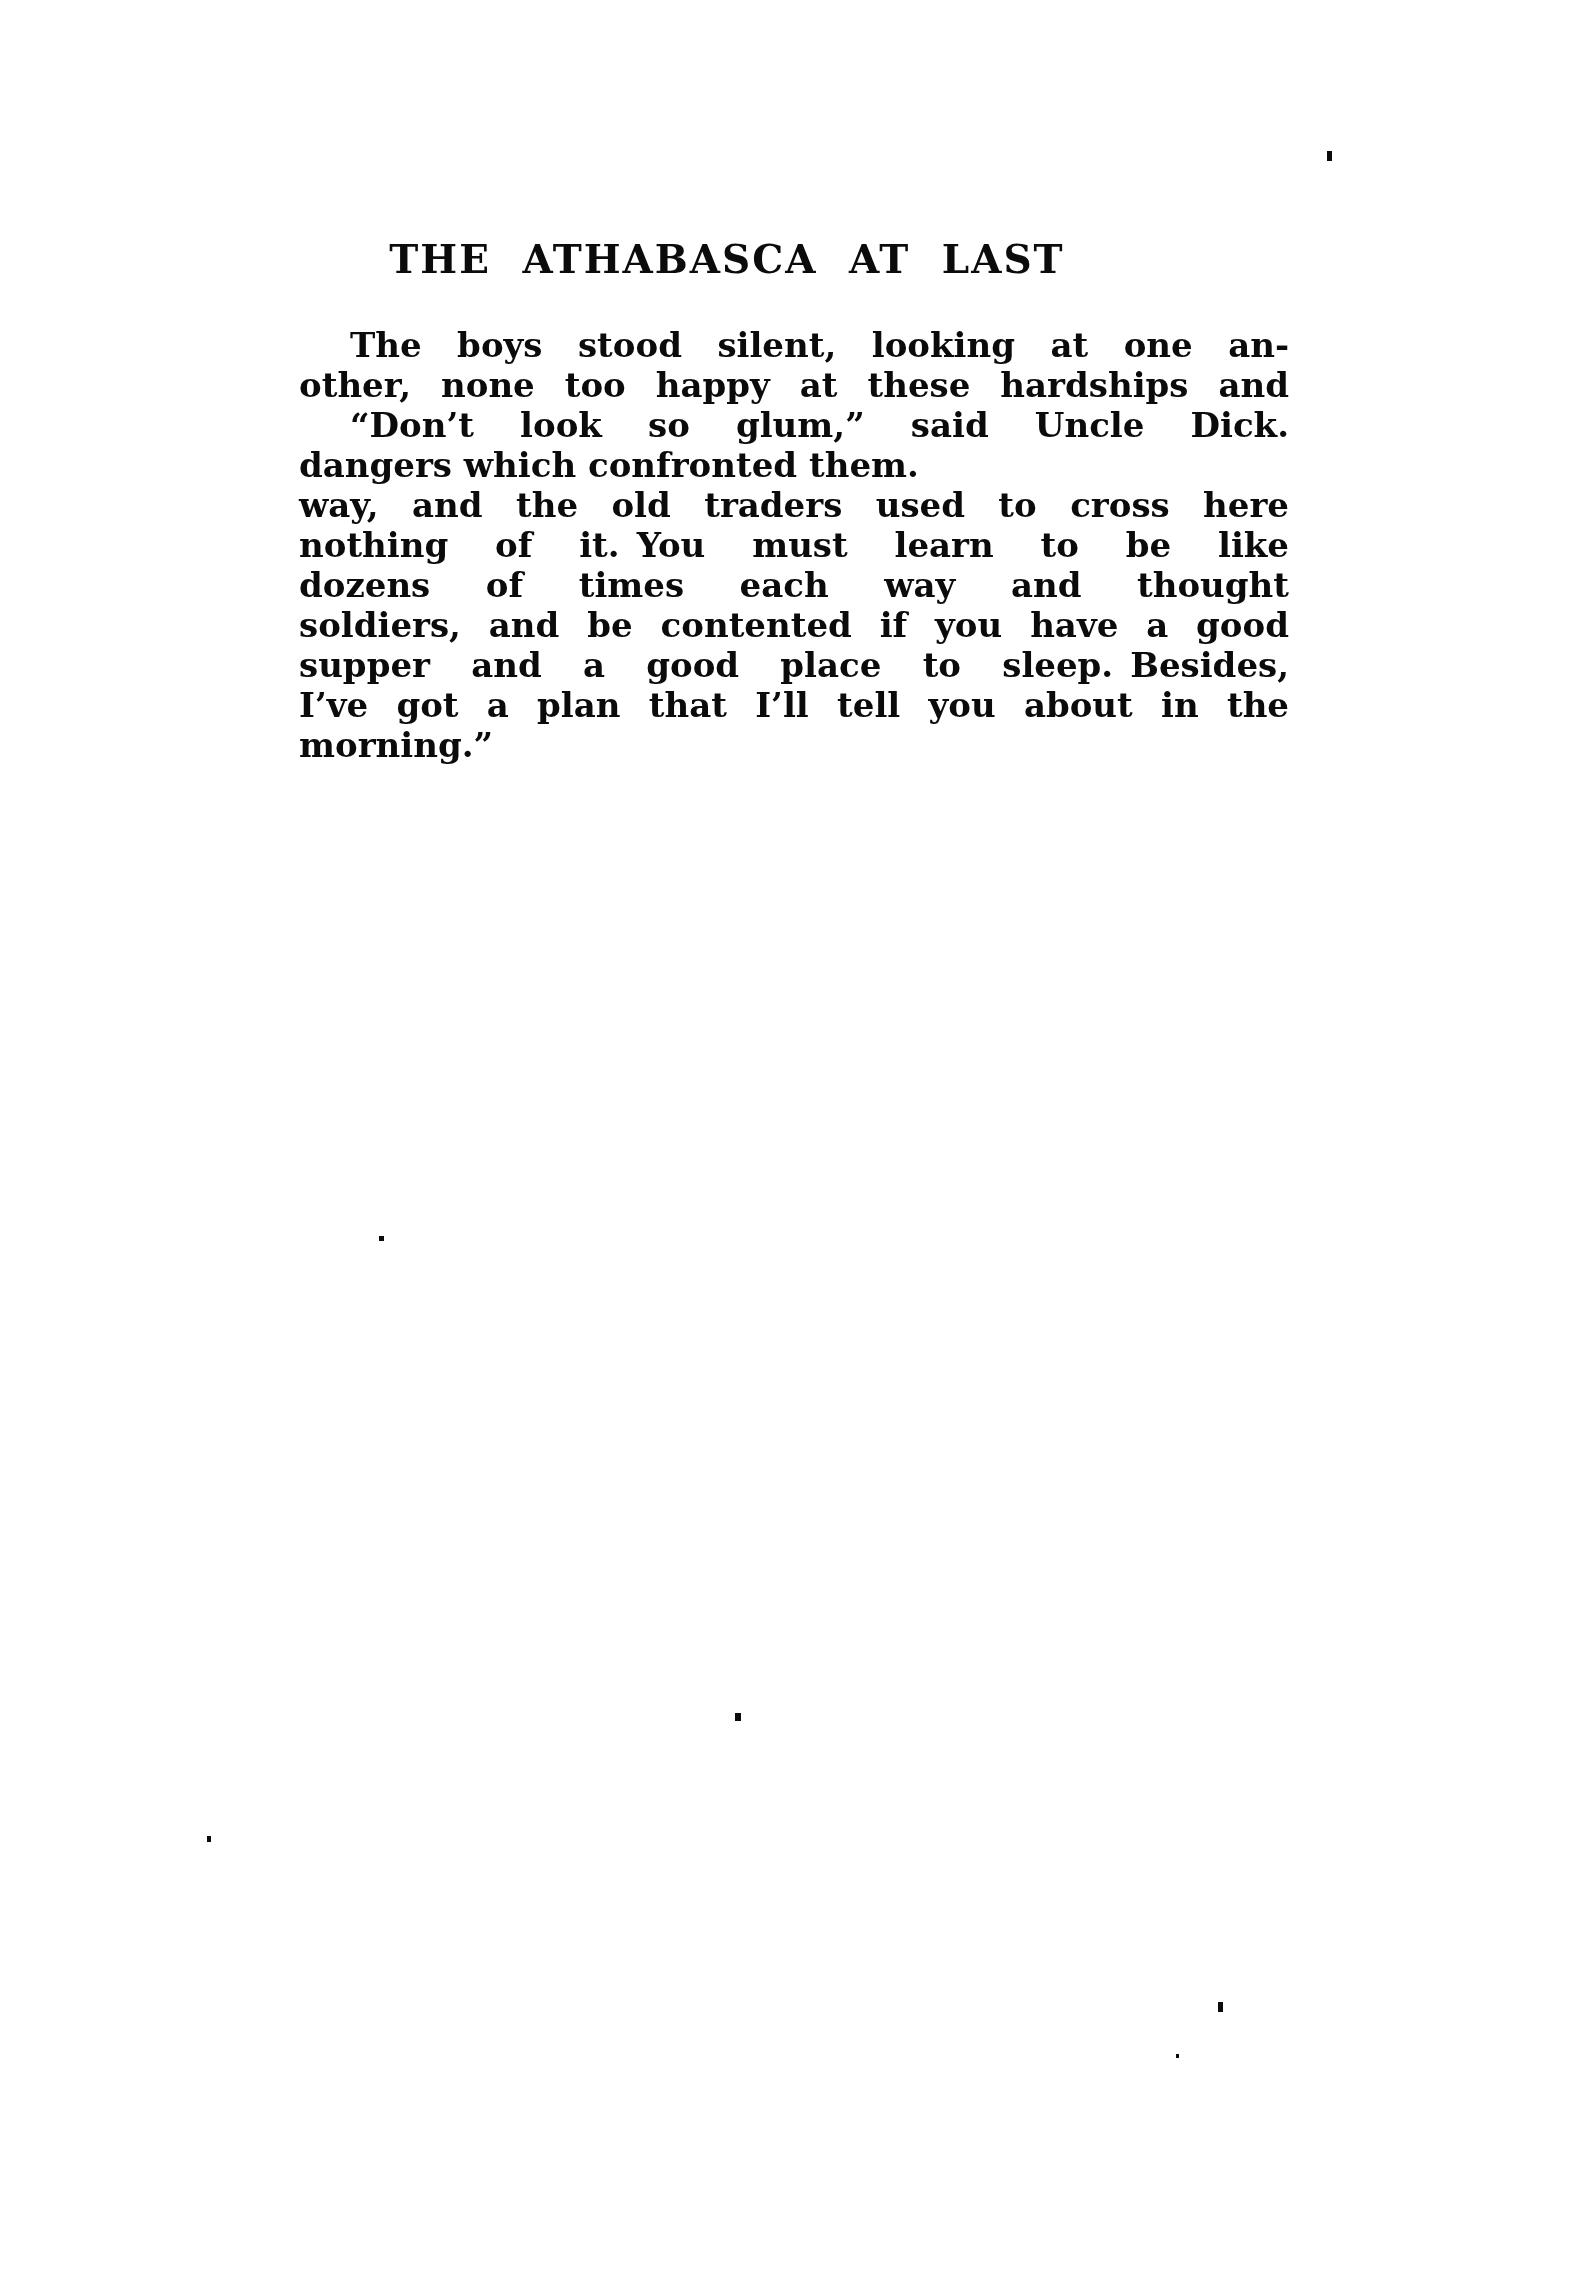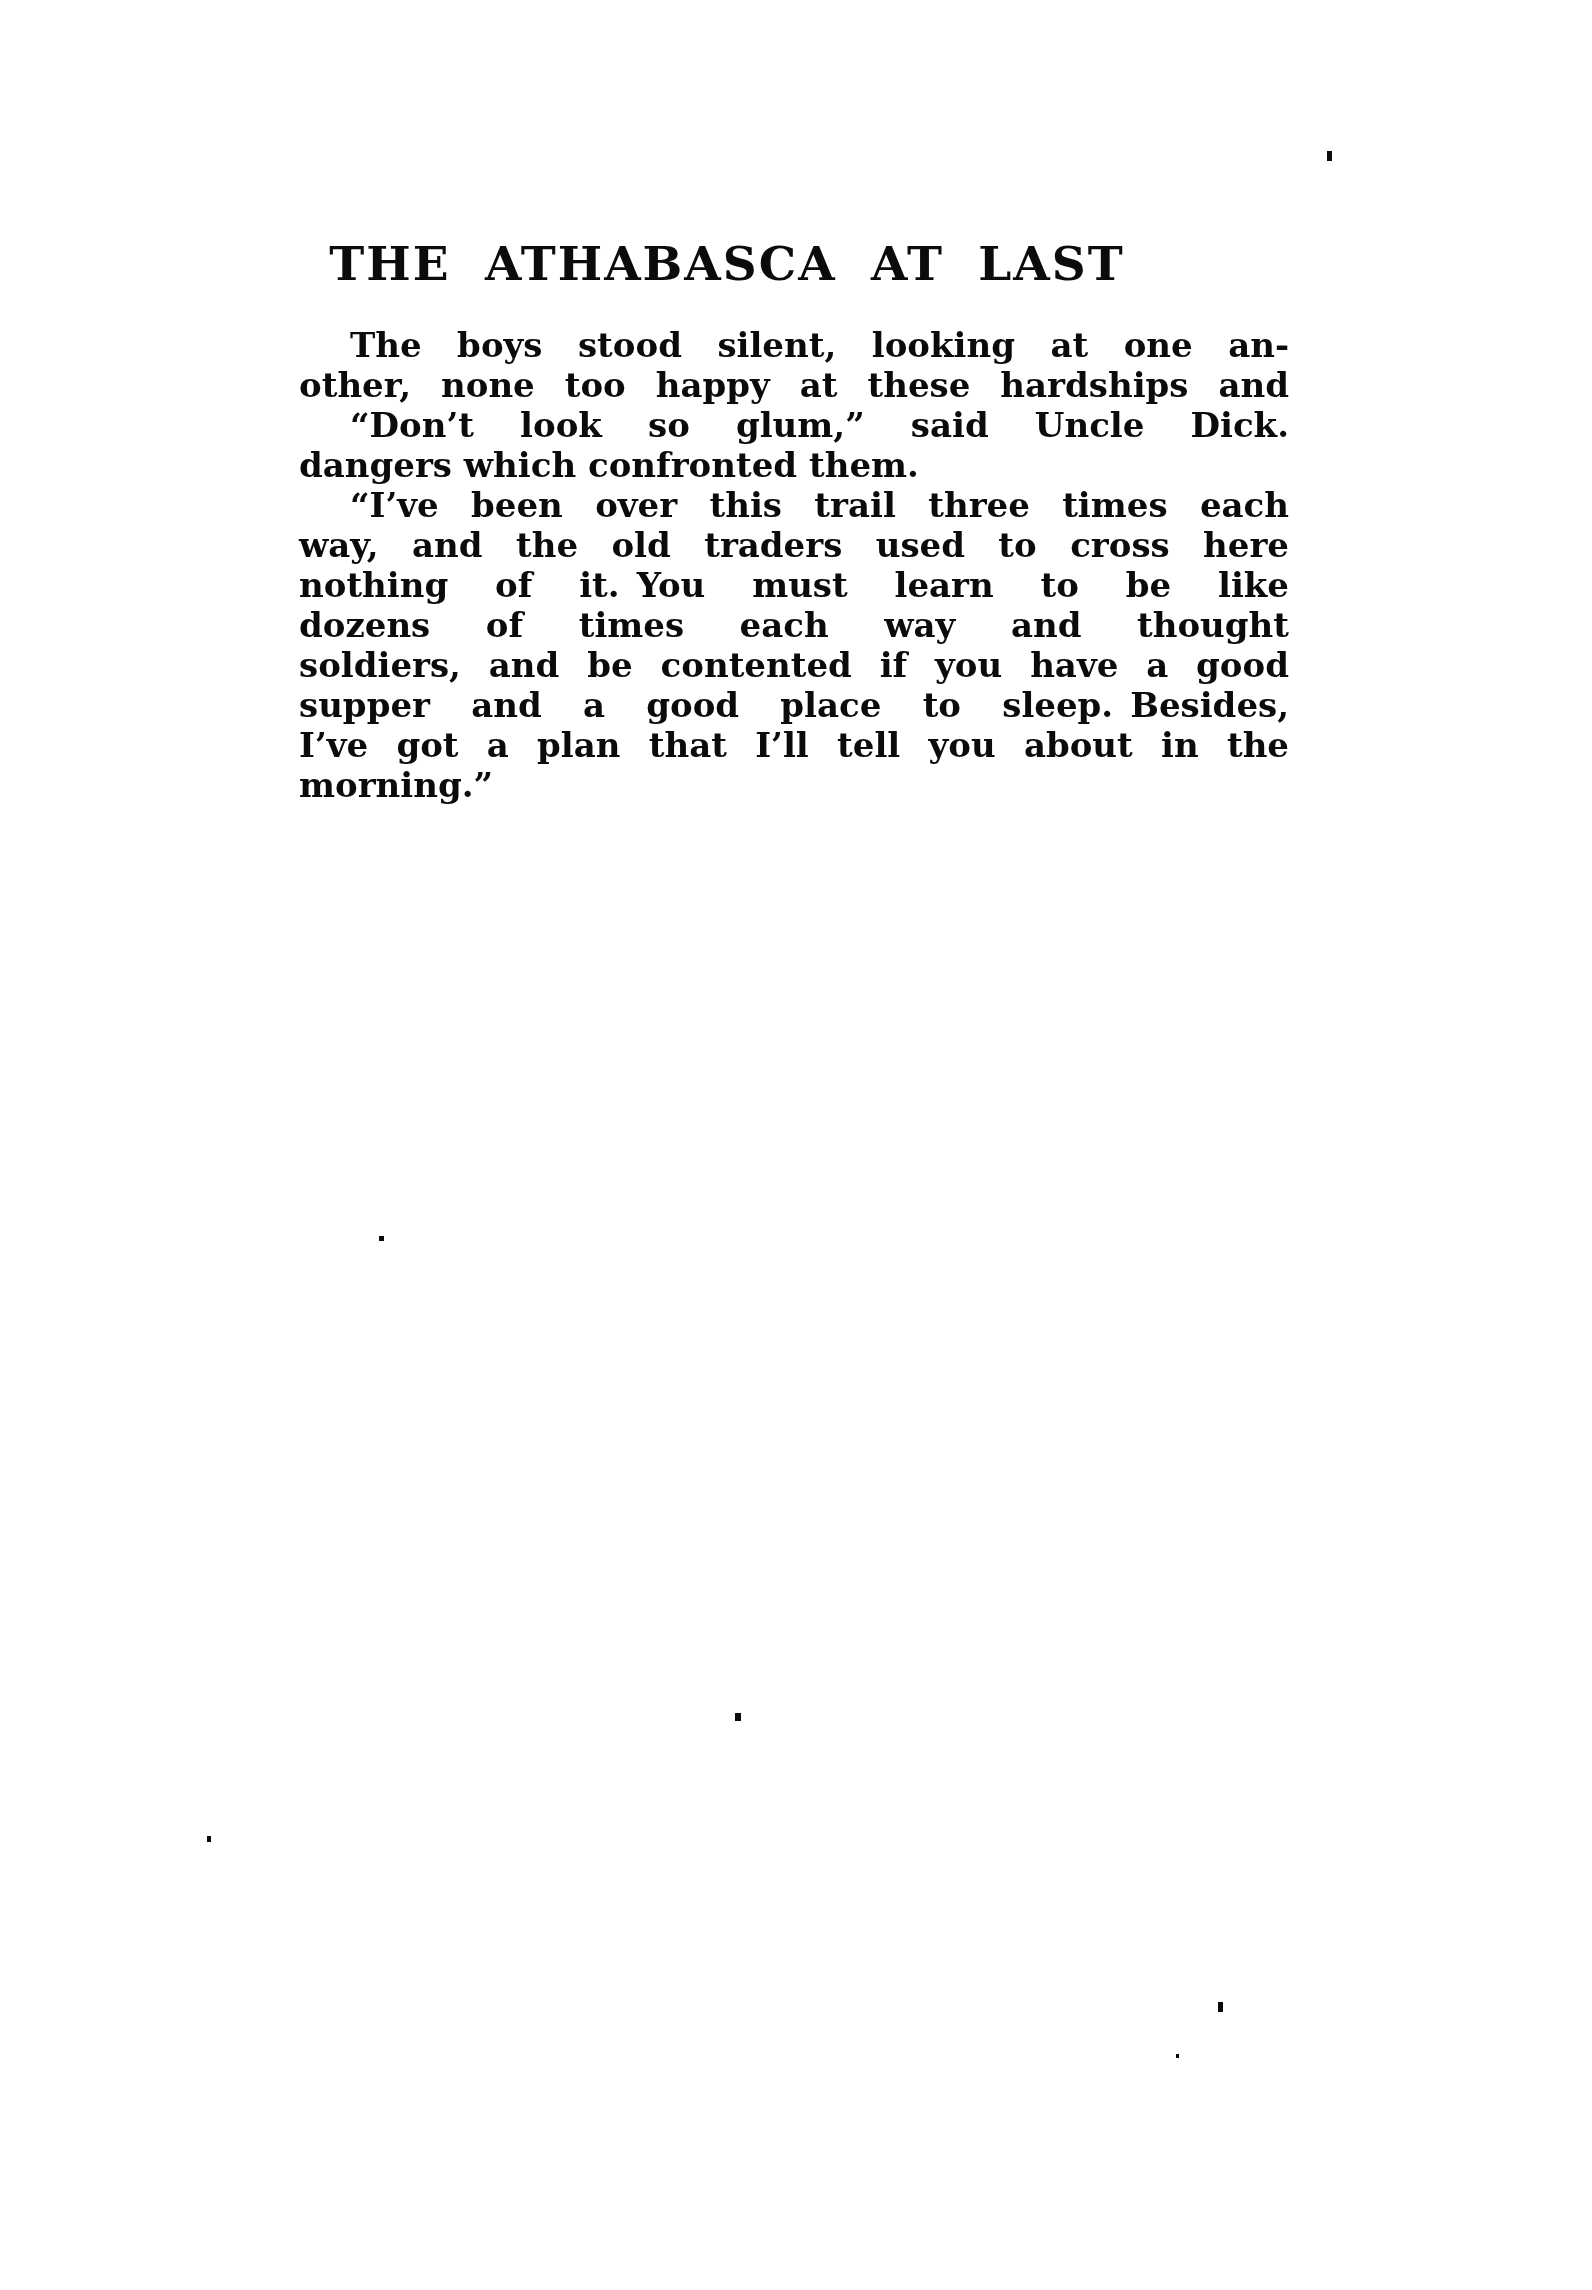--- a/index.html
+++ b/index.html
@@ -16,21 +16,21 @@
     font-family: "DejaVu Serif", "Liberation Serif", serif;
     color: #0b0b0b;
   }
   .page-title {
     position: absolute;
     top: 236px;
     left: 0;
     width: 1454px;
     margin: 0;
     text-align: center;
-    font-size: 47px;
+    font-size: 39px;
     font-weight: 700;
     letter-spacing: 2px;
     word-spacing: 16px;
     white-space: nowrap;
   }
   .text-block {
     position: absolute;
     top: 325px;
     left: 299px;
     width: 990px;
@@ -60,21 +60,20 @@
 
 <div class="page">
 
   <h1 class="page-title">THE ATHABASCA AT LAST</h1>
 
   <div class="text-block">
     <div class="line indent">The boys stood silent, looking at one an-</div>
     <div class="line">other, none too happy at these hardships and</div>
     <div class="line indent">“Don’t look so glum,” said Uncle Dick.</div>
     <div class="line para-end">dangers which confronted them.</div>
-    <div class="line indent">“I’ve been over this trail three times each</div>
     <div class="line">way, and the old traders used to cross here</div>
     <div class="line">nothing of it. You must learn to be like</div>
     <div class="line">dozens of times each way and thought</div>
     <div class="line">soldiers, and be contented if you have a good</div>
     <div class="line">supper and a good place to sleep. Besides,</div>
     <div class="line">I’ve got a plan that I’ll tell you about in the</div>
     <div class="line para-end">morning.”</div>
   </div>
 
   <div id="speck-layer">

